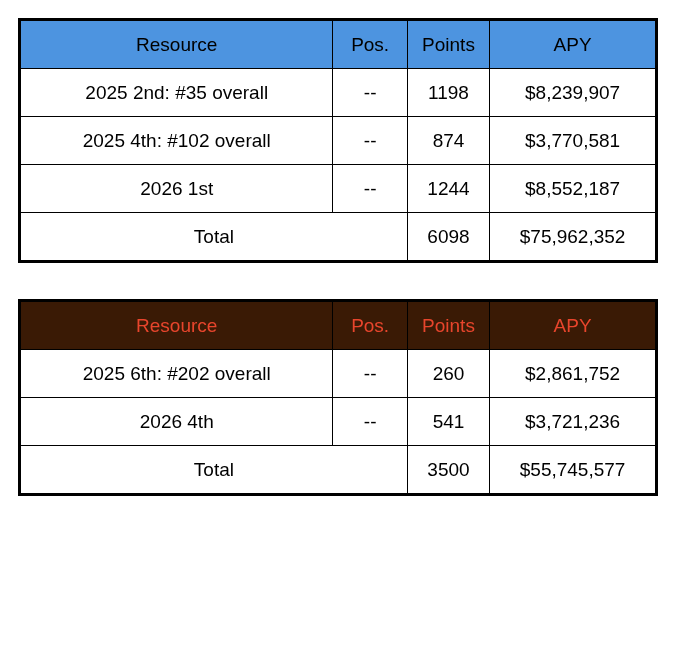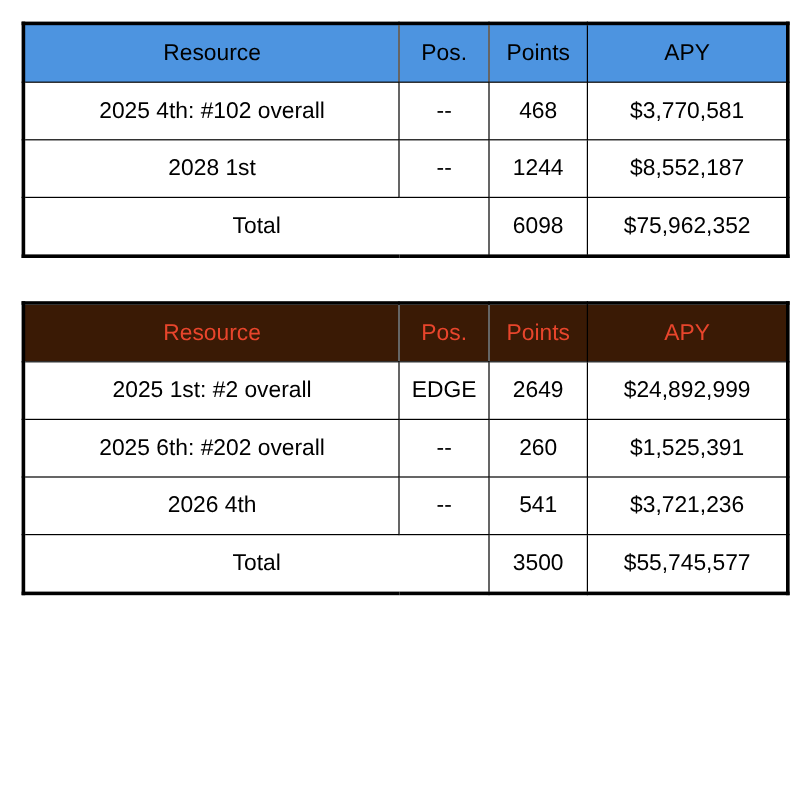--- a/index.html
+++ b/index.html
@@ -80,27 +80,33 @@
     <thead>
       <tr>
         <th style="background: rgb(77, 148, 224); color: rgb(0, 0, 0);">Resource</th>
         <th style="background: rgb(77, 148, 224); color: rgb(0, 0, 0);">Pos.</th>
         <th style="background: rgb(77, 148, 224); color: rgb(0, 0, 0);">Points</th>
         <th style="background: rgb(77, 148, 224); color: rgb(0, 0, 0);">APY</th>
       </tr>
     </thead>
     <tbody>
       <tr>
+        <td>2025 2nd: #35 overall</td>
+        <td>--</td>
+        <td>1198</td>
+        <td>$8,239,907</td>
+      </tr>
+      <tr>
         <td>2025 4th: #102 overall</td>
         <td>--</td>
-        <td>468</td>
+        <td>874</td>
         <td>$3,770,581</td>
       </tr>
       <tr>
-        <td>2028 1st</td>
+        <td>2026 1st</td>
         <td>--</td>
         <td>1244</td>
         <td>$8,552,187</td>
       </tr>
       <tr class="total-row">
         <td colspan="2">Total</td>
         <td>6098</td>
         <td>$75,962,352</td>
       </tr>
     </tbody>
@@ -118,30 +124,24 @@
     <thead>
       <tr>
         <th style="background: rgb(58, 26, 5); color: rgb(232, 69, 44);">Resource</th>
         <th style="background: rgb(58, 26, 5); color: rgb(232, 69, 44);">Pos.</th>
         <th style="background: rgb(58, 26, 5); color: rgb(232, 69, 44);">Points</th>
         <th style="background: rgb(58, 26, 5); color: rgb(232, 69, 44);">APY</th>
       </tr>
     </thead>
     <tbody>
       <tr>
-        <td>2025 1st: #2 overall</td>
-        <td>EDGE</td>
-        <td>2649</td>
-        <td>$24,892,999</td>
-      </tr>
-      <tr>
         <td>2025 6th: #202 overall</td>
         <td>--</td>
         <td>260</td>
-        <td>$1,525,391</td>
+        <td>$2,861,752</td>
       </tr>
       <tr>
         <td>2026 4th</td>
         <td>--</td>
         <td>541</td>
         <td>$3,721,236</td>
       </tr>
       <tr class="total-row">
         <td colspan="2">Total</td>
         <td>3500</td>

